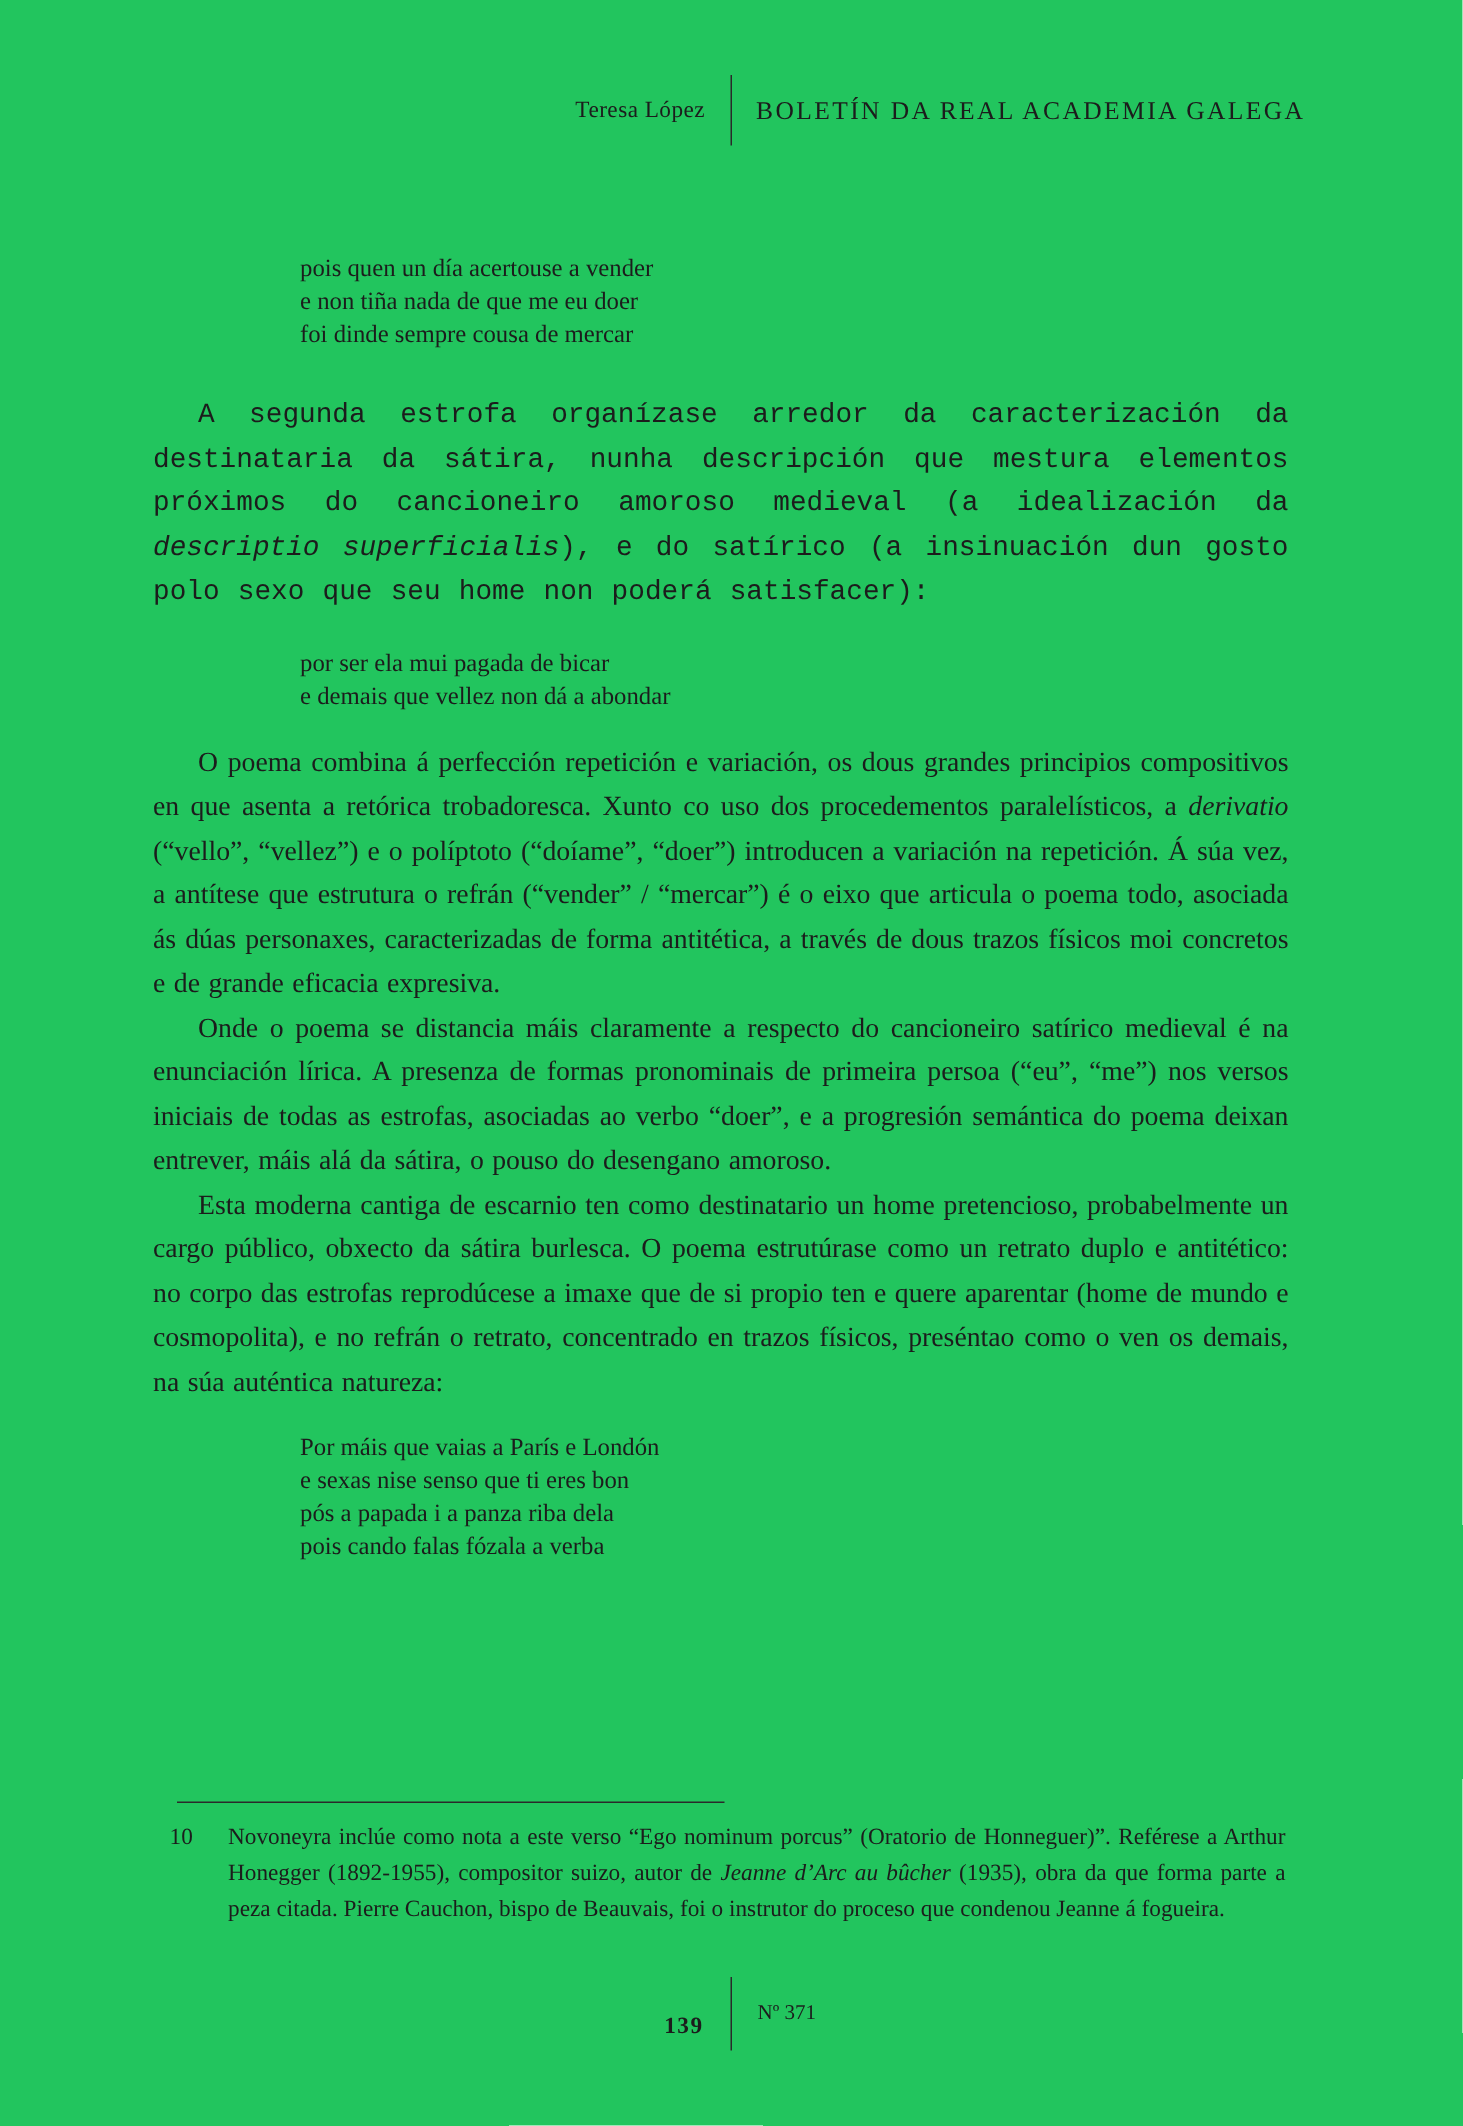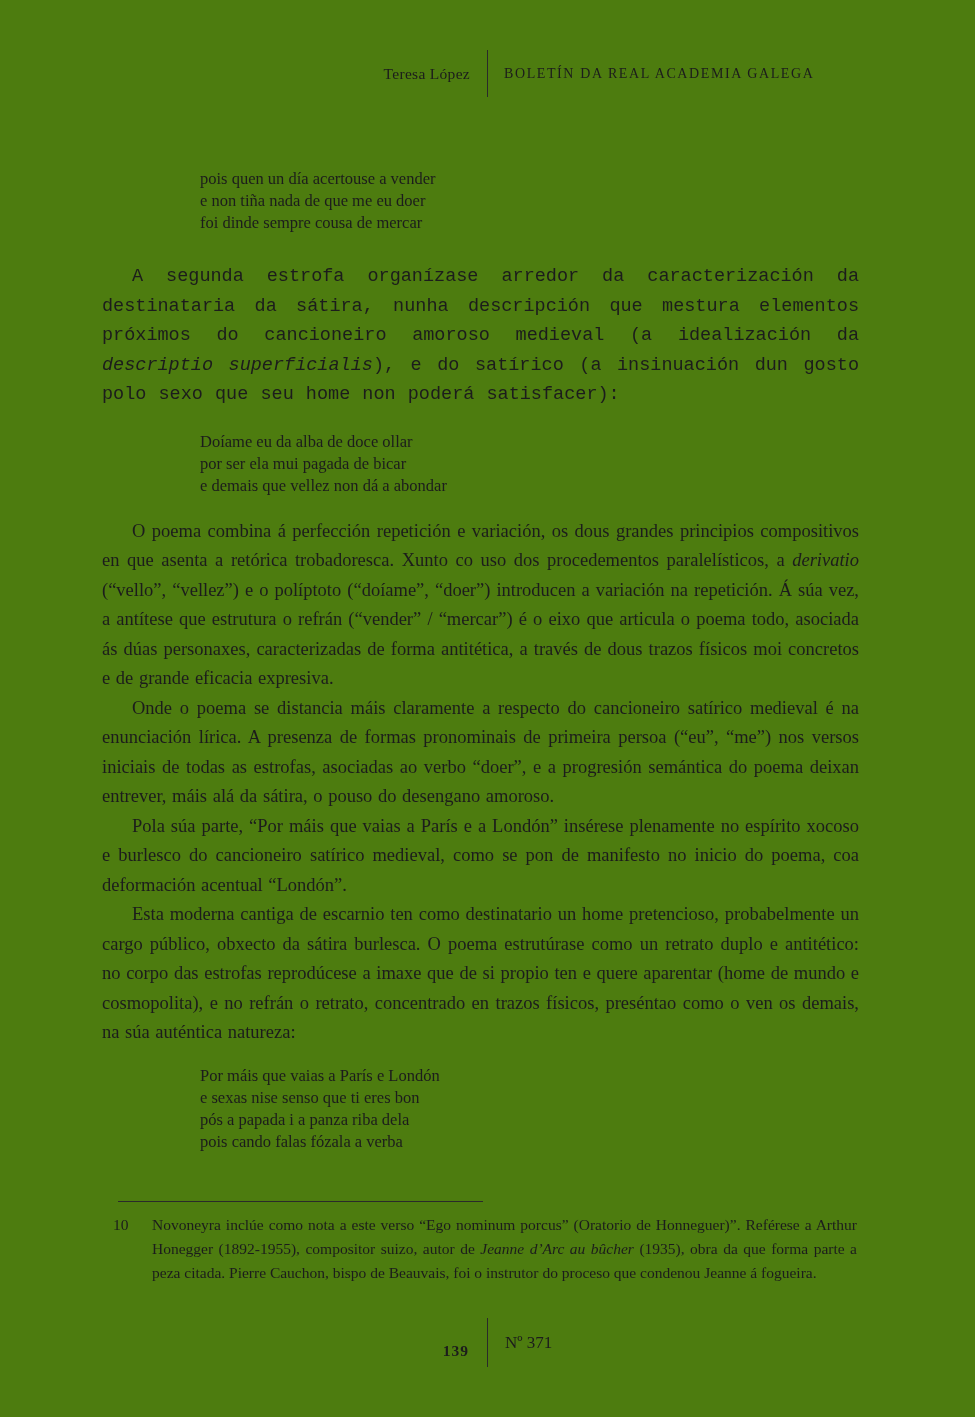--- a/index.html
+++ b/index.html
@@ -1,20 +1,20 @@
 <!DOCTYPE html>
 <html lang="gl"><head>
 <meta charset="utf-8">
 <style>
   html, body { margin: 0; padding: 0; background: #ffffff; }
   .page {
     position: relative;
     width: 975px;
     height: 1417px;
-    background: #4d7c0f;
+    background: #22c55e;
     color: #1c1c1c;
     font-family: "Liberation Serif", "DejaVu Serif", serif;
     overflow: hidden;
   }
 
   
   .running-header {
     position: absolute;
     top: 50px; left: 0;
     width: 100%;
@@ -30,21 +30,21 @@
     letter-spacing: 0.3px;
   }
   .v-divider {
     width: 1px;
     height: 47px;
     background: #2a2a2a;
     flex: none;
   }
   .rh-right {
     padding-left: 16px;
-    font-size: 14px;
+    font-size: 17px;
     letter-spacing: 1.6px;
   }
 
   
   .content {
     position: absolute;
     top: 168px;
     left: 102px;
     width: 757px;
   }
@@ -118,21 +118,21 @@
     margin-top: 16px;
   }
   .pf-divider {
     width: 1px;
     height: 49px;
     background: #2a2a2a;
     flex: none;
   }
   .pf-right {
     padding-left: 17px;
-    font-size: 17px;
+    font-size: 14px;
   }
 
   i { font-style: italic; }
 </style>
 </head>
 <body>
 
 <div class="page">
 
   <div class="running-header">
@@ -142,27 +142,25 @@
   </div>
 
   <div class="content">
     <div class="verse">
         <div class="verse-line">pois quen un día acertouse a vender</div>
         <div class="verse-line">e non tiña nada de que me eu doer</div>
         <div class="verse-line">foi dinde sempre cousa de mercar</div>
       </div>
     <p class="para mt-p1"><span>A segunda estrofa organízase arredor da caracterización da destinataria da sátira, nunha descripción que mestura elementos próximos do cancioneiro amoroso medieval (a idealización da </span><i>descriptio superficialis</i><span>), e do satírico (a insinuación dun gosto polo sexo que seu home non poderá satisfacer):</span></p>
     <div class="verse mt-v2">
-        <div class="verse-line">Doíame eu da alba de doce ollar</div>
         <div class="verse-line">por ser ela mui pagada de bicar</div>
         <div class="verse-line">e demais que vellez non dá a abondar</div>
       </div>
     <p class="para mt-p2"><span>O poema combina á perfección repetición e variación, os dous grandes principios compositivos en que asenta a retórica trobadoresca. Xunto co uso dos procedementos paralelísticos, a </span><i>derivatio</i><span> (“vello”, “vellez”) e o políptoto (“doíame”, “doer”) introducen a variación na repetición. Á súa vez, a antítese que estrutura o refrán (“vender” / “mercar”) é o eixo que articula o poema todo, asociada ás dúas personaxes, caracterizadas de forma antitética, a través de dous trazos físicos moi concretos e de grande eficacia expresiva.</span></p>
     <p class="para"><span>Onde o poema se distancia máis claramente a respecto do cancioneiro satírico medieval é na enunciación lírica. A presenza de formas pronominais de primeira persoa (“eu”, “me”) nos versos iniciais de todas as estrofas, asociadas ao verbo “doer”, e a progresión semántica do poema deixan entrever, máis alá da sátira, o pouso do desengano amoroso.</span></p>
-    <p class="para"><span>Pola súa parte, “Por máis que vaias a París e a Londón” insérese plenamente no espírito xocoso e burlesco do cancioneiro satírico medieval, como se pon de manifesto no inicio do poema, coa deformación acentual “Londón”.</span></p>
     <p class="para"><span>Esta moderna cantiga de escarnio ten como destinatario un home pretencioso, probabelmente un cargo público, obxecto da sátira burlesca. O poema estrutúrase como un retrato duplo e antitético: no corpo das estrofas reprodúcese a imaxe que de si propio ten e quere aparentar (home de mundo e cosmopolita), e no refrán o retrato, concentrado en trazos físicos, preséntao como o ven os demais, na súa auténtica natureza:</span></p>
     <div class="verse mt-v3">
         <div class="verse-line">Por máis que vaias a París e Londón</div>
         <div class="verse-line">e sexas nise senso que ti eres bon</div>
         <div class="verse-line">pós a papada i a panza riba dela</div>
         <div class="verse-line">pois cando falas fózala a verba</div>
       </div>
   </div>
 
   <div class="footnote-section">

